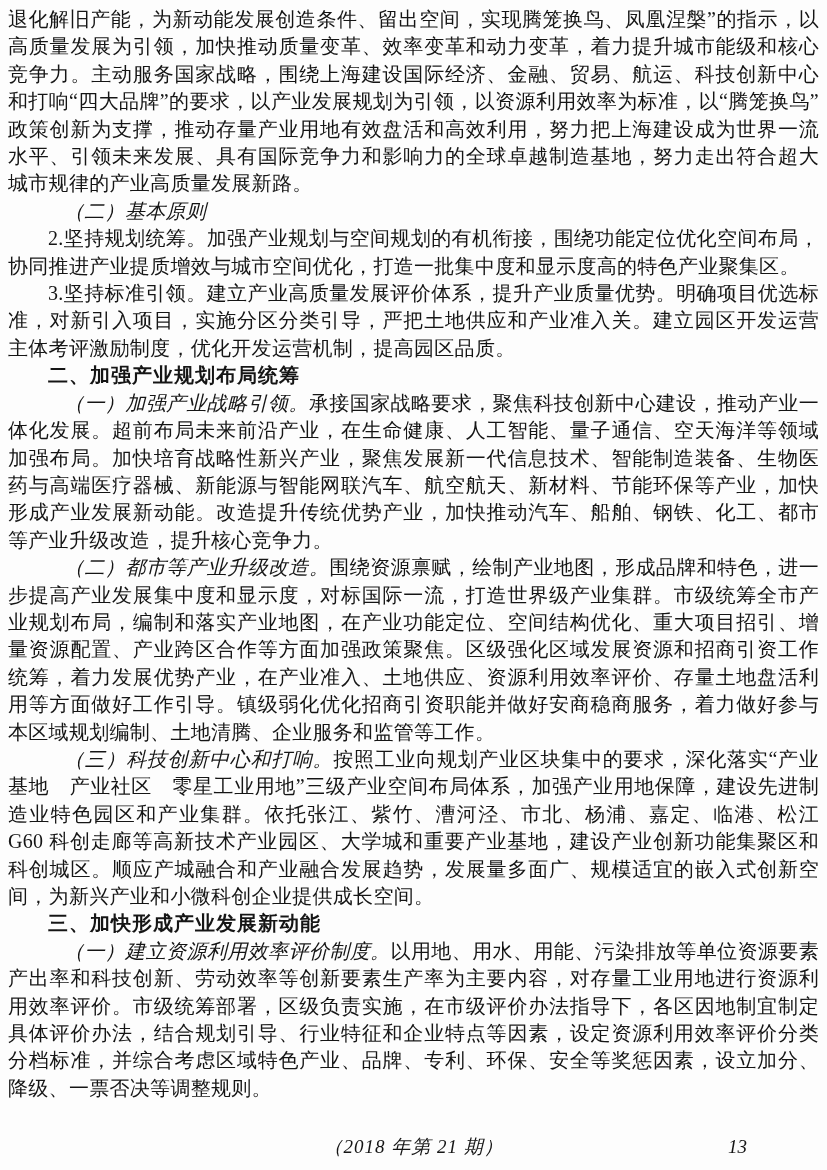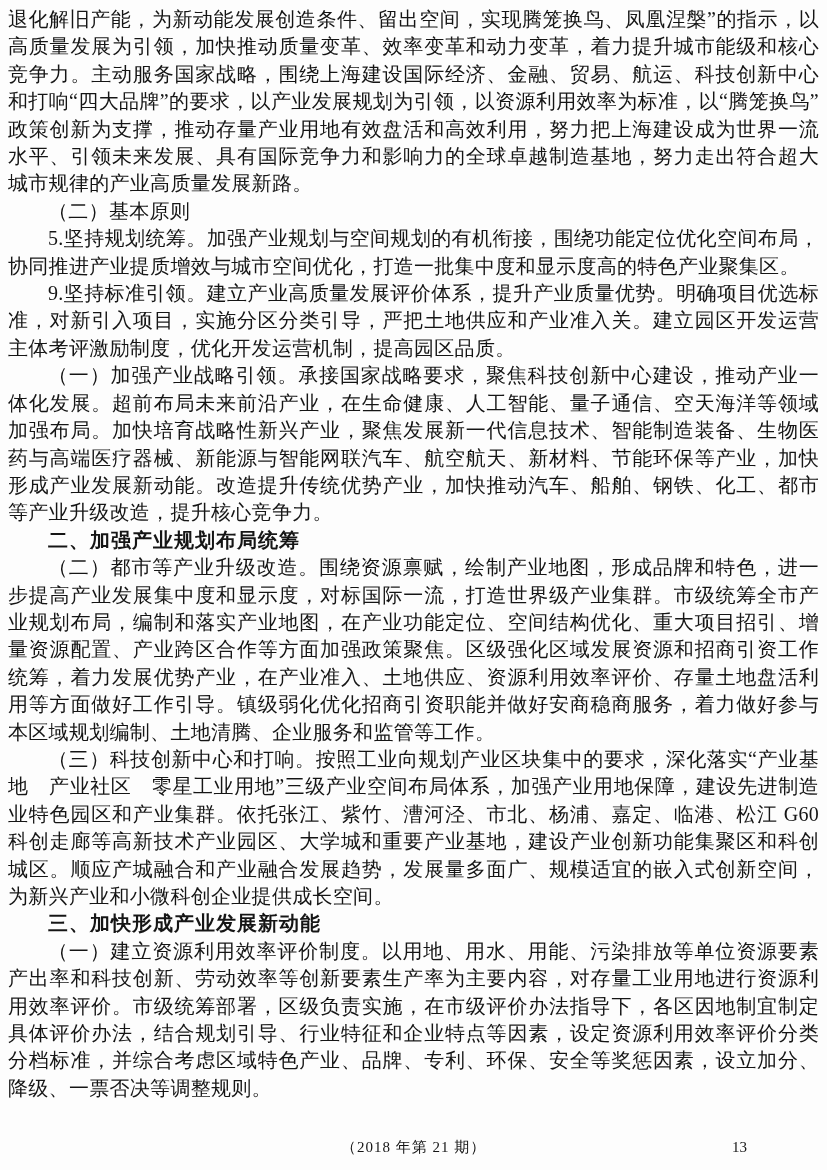--- a/index.html
+++ b/index.html
@@ -36,27 +36,30 @@
   }
   p.para.continuation {
     text-indent: 0;
   }
   p.para.heading {
     font-family: "Liberation Sans", sans-serif;
     font-weight: bold;
     letter-spacing: 1px;
   }
   span.lead {
+    font-style: italic; 
+    margin-left: 16px;
   }
   .footer {
     flex: 0 0 auto;
     position: relative;
     height: 38px;
-    font-size: 15px;
+    font-size: 19px;
     line-height: 30px;
+    font-style: italic;
   }
   .footer .issue {
     position: absolute;
     left: 0;
     right: 0;
     text-align: center;
     letter-spacing: 1px;
   }
   .footer .pageno {
     position: absolute;
@@ -65,24 +68,24 @@
     text-align: right;
   }
 </style>
 </head>
 <body>
 
 <div class="page">
   <div class="doc-body">
       <p class="para continuation">退化解旧产能，为新动能发展创造条件、留出空间，实现腾笼换鸟、凤凰涅槃”的指示，以高质量发展为引领，加快推动质量变革、效率变革和动力变革，着力提升城市能级和核心竞争力。主动服务国家战略，围绕上海建设国际经济、金融、贸易、航运、科技创新中心和打响“四大品牌”的要求，以产业发展规划为引领，以资源利用效率为标准，以“腾笼换鸟”政策创新为支撑，推动存量产业用地有效盘活和高效利用，努力把上海建设成为世界一流水平、引领未来发展、具有国际竞争力和影响力的全球卓越制造基地，努力走出符合超大城市规律的产业高质量发展新路。</p>
       <p class="para body"><span class="lead">（二）基本原则</span></p>
-      <p class="para body">5.坚持规划统筹。加强产业规划与空间规划的有机衔接，围绕功能定位优化空间布局，协同推进产业提质增效与城市空间优化，打造一批集中度和显示度高的特色产业聚集区。</p>
-      <p class="para body">9.坚持标准引领。建立产业高质量发展评价体系，提升产业质量优势。明确项目优选标准，对新引入项目，实施分区分类引导，严把土地供应和产业准入关。建立园区开发运营主体考评激励制度，优化开发运营机制，提高园区品质。</p>
+      <p class="para body">2.坚持规划统筹。加强产业规划与空间规划的有机衔接，围绕功能定位优化空间布局，协同推进产业提质增效与城市空间优化，打造一批集中度和显示度高的特色产业聚集区。</p>
+      <p class="para body">3.坚持标准引领。建立产业高质量发展评价体系，提升产业质量优势。明确项目优选标准，对新引入项目，实施分区分类引导，严把土地供应和产业准入关。建立园区开发运营主体考评激励制度，优化开发运营机制，提高园区品质。</p>
+      <p class="para heading">二、加强产业规划布局统筹</p>
       <p class="para body"><span class="lead">（一）加强产业战略引领。</span>承接国家战略要求，聚焦科技创新中心建设，推动产业一体化发展。超前布局未来前沿产业，在生命健康、人工智能、量子通信、空天海洋等领域加强布局。加快培育战略性新兴产业，聚焦发展新一代信息技术、智能制造装备、生物医药与高端医疗器械、新能源与智能网联汽车、航空航天、新材料、节能环保等产业，加快形成产业发展新动能。改造提升传统优势产业，加快推动汽车、船舶、钢铁、化工、都市等产业升级改造，提升核心竞争力。</p>
-      <p class="para heading">二、加强产业规划布局统筹</p>
       <p class="para body"><span class="lead">（二）都市等产业升级改造。</span>围绕资源禀赋，绘制产业地图，形成品牌和特色，进一步提高产业发展集中度和显示度，对标国际一流，打造世界级产业集群。市级统筹全市产业规划布局，编制和落实产业地图，在产业功能定位、空间结构优化、重大项目招引、增量资源配置、产业跨区合作等方面加强政策聚焦。区级强化区域发展资源和招商引资工作统筹，着力发展优势产业，在产业准入、土地供应、资源利用效率评价、存量土地盘活利用等方面做好工作引导。镇级弱化优化招商引资职能并做好安商稳商服务，着力做好参与本区域规划编制、土地清腾、企业服务和监管等工作。</p>
       <p class="para body"><span class="lead">（三）科技创新中心和打响。</span>按照工业向规划产业区块集中的要求，深化落实“产业基地　产业社区　零星工业用地”三级产业空间布局体系，加强产业用地保障，建设先进制造业特色园区和产业集群。依托张江、紫竹、漕河泾、市北、杨浦、嘉定、临港、松江 G60 科创走廊等高新技术产业园区、大学城和重要产业基地，建设产业创新功能集聚区和科创城区。顺应产城融合和产业融合发展趋势，发展量多面广、规模适宜的嵌入式创新空间，为新兴产业和小微科创企业提供成长空间。</p>
       <p class="para heading">三、加快形成产业发展新动能</p>
       <p class="para body"><span class="lead">（一）建立资源利用效率评价制度。</span>以用地、用水、用能、污染排放等单位资源要素产出率和科技创新、劳动效率等创新要素生产率为主要内容，对存量工业用地进行资源利用效率评价。市级统筹部署，区级负责实施，在市级评价办法指导下，各区因地制宜制定具体评价办法，结合规划引导、行业特征和企业特点等因素，设定资源利用效率评价分类分档标准，并综合考虑区域特色产业、品牌、专利、环保、安全等奖惩因素，设立加分、降级、一票否决等调整规则。</p>
     </div>
   <div class="footer">
     <span class="issue">（2018 年第 21 期）</span>
     <span class="pageno">13</span>
   </div>
 </div>

